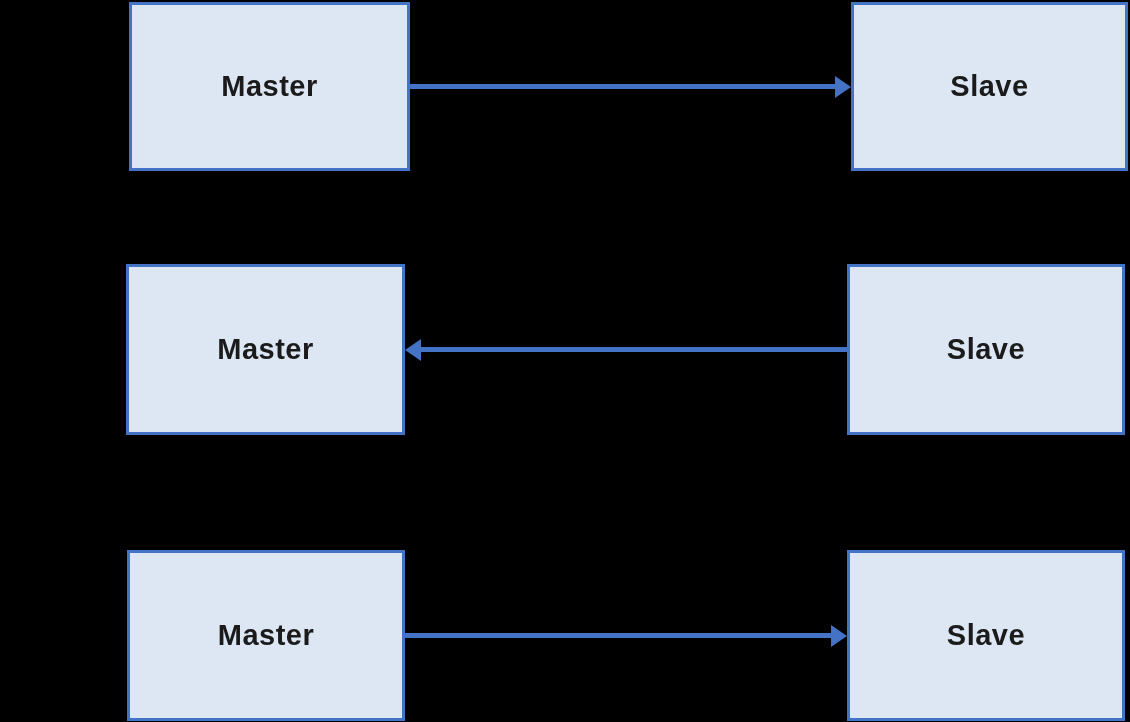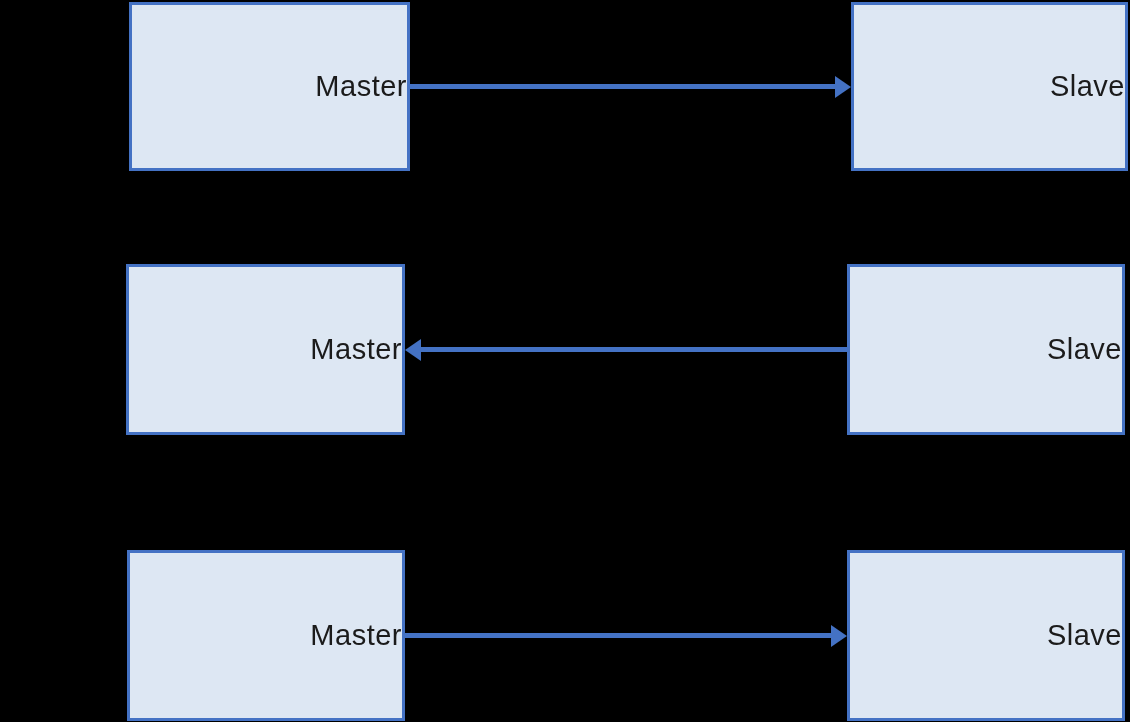--- a/index.html
+++ b/index.html
@@ -28,21 +28,22 @@
 
   .node {
     position: absolute;
     top: 0;
     height: 100%;
     box-sizing: border-box;
     background: var(--box-fill, #dde7f3);
     border: 3px solid var(--box-border, #4472c4);
     display: flex;
     align-items: center;
-    justify-content: flex-end;
+    justify-content: center;
+    font-weight: bold;
   }
   .row1 .master { left: 129px; width: 281px; }
   .row1 .slave  { left: 851px; width: 277px; }
   .row2 .master { left: 126px; width: 279px; }
   .row2 .slave  { left: 847px; width: 278px; }
   .row3 .master { left: 127px; width: 278px; }
   .row3 .slave  { left: 847px; width: 278px; }
 
   .node-label {
     font-size: 29px;

